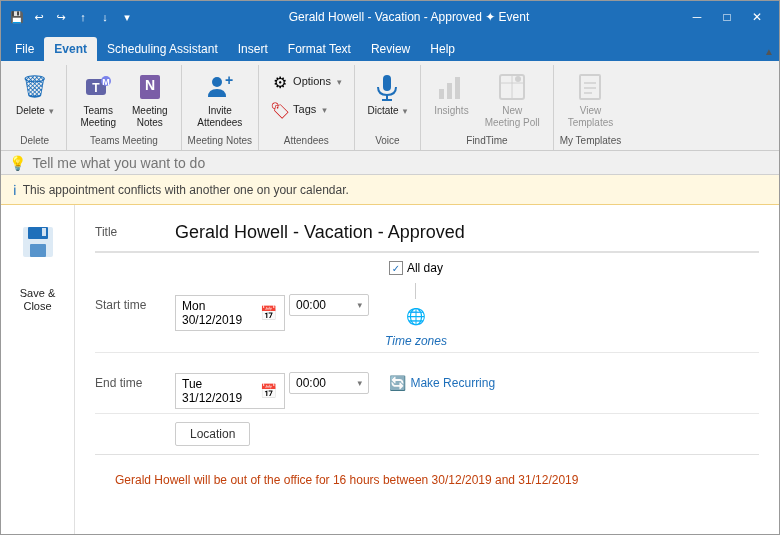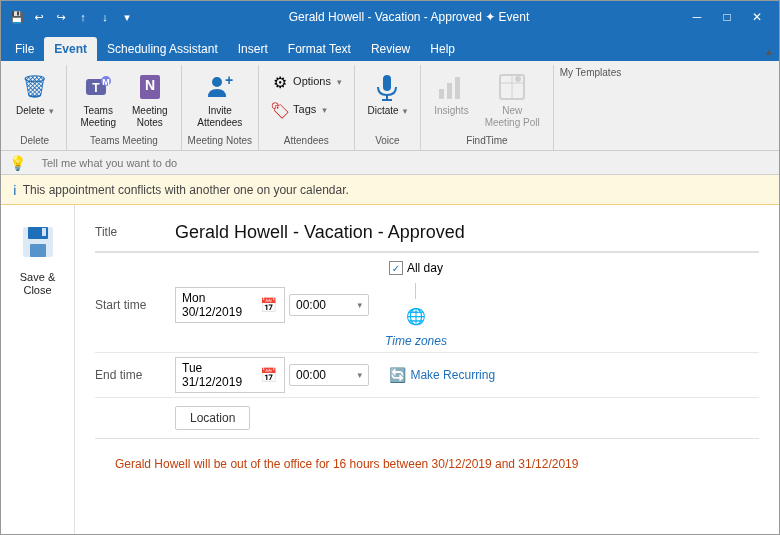--- a/index.html
+++ b/index.html
@@ -106,25 +106,24 @@
       border-bottom: 1px solid #d0d0d0;
       display: flex;
       align-items: center;
       padding: 2px 8px;
       gap: 6px;
       height: 24px;
     }
     .tell-me-input {
       border: none;
       background: transparent;
-      font-size: 11px;
+      font-size: 14px;
       color: #555;
       flex: 1;
       outline: none;
-      margin-left: 9px;
     }
 
     
     .conflict-bar {
       background: #fff8e1;
       border-bottom: 1px solid #f0d080;
       padding: 5px 12px;
       display: flex;
       align-items: center;
       gap: 6px;
@@ -139,21 +138,21 @@
       display: flex;
       flex-direction: column;
       align-items: center;
       padding: 12px 6px;
       border-right: 1px solid #e0e0e0;
     }
     .save-close-btn {
       display: flex;
       flex-direction: column;
       align-items: center;
-      gap: 4px;
+      gap: 20px;
       cursor: pointer;
       padding: 6px;
       border-radius: 3px;
       border: 1px solid transparent;
     }
     .save-close-icon { font-size: 28px; color: #1e6fba; }
     .save-close-label { font-size: 11px; text-align: center; line-height: 1.2; color: #222; }
 
     
     .form-area {
@@ -192,20 +191,21 @@
       border: 1px solid #ccc;
       padding: 3px 6px;
       font-size: 12px;
       border-radius: 0;
       width: 110px;
       display: flex;
       align-items: center;
       justify-content: flex-end;
       cursor: pointer;
       background: white;
+      margin-top: 16px;
     }
     .calendar-icon { font-size: 14px; color: #555; }
     .time-select {
       border: 1px solid #ccc;
       padding: 3px 6px;
       font-size: 12px;
       border-radius: 2px;
       width: 80px;
       cursor: pointer;
       background: white;
@@ -445,20 +445,33 @@
             <circle cx="22" cy="8" r="3" fill="#aaa"></circle>
           </svg>
         </div>
         <div class="btn-label">New<br>Meeting Poll</div>
       </div>
     </div>
     <div class="ribbon-group-label">FindTime</div>
   </div>
 
   <div class="ribbon-group">
+    <div class="ribbon-group-content">
+      <div class="ribbon-btn disabled">
+        <div class="btn-icon">
+          <svg width="32" height="32" viewBox="0 0 32 32">
+            <rect x="6" y="4" width="20" height="24" rx="1" stroke="#aaa" stroke-width="2" fill="none"></rect>
+            <line x1="10" y1="12" x2="22" y2="12" stroke="#aaa" stroke-width="1.5"></line>
+            <line x1="10" y1="17" x2="22" y2="17" stroke="#aaa" stroke-width="1.5"></line>
+            <line x1="10" y1="22" x2="18" y2="22" stroke="#aaa" stroke-width="1.5"></line>
+          </svg>
+        </div>
+        <div class="btn-label">View<br>Templates</div>
+      </div>
+    </div>
     <div class="ribbon-group-label">My Templates</div>
   </div>
 </div>
 
 <div class="tell-me-bar">
   <span style="color:#f0a030; font-size:14px;">💡</span>
   <input class="tell-me-input" type="text" placeholder="Tell me what you want to do" style="">
 </div>
 
 <div class="full-content">

